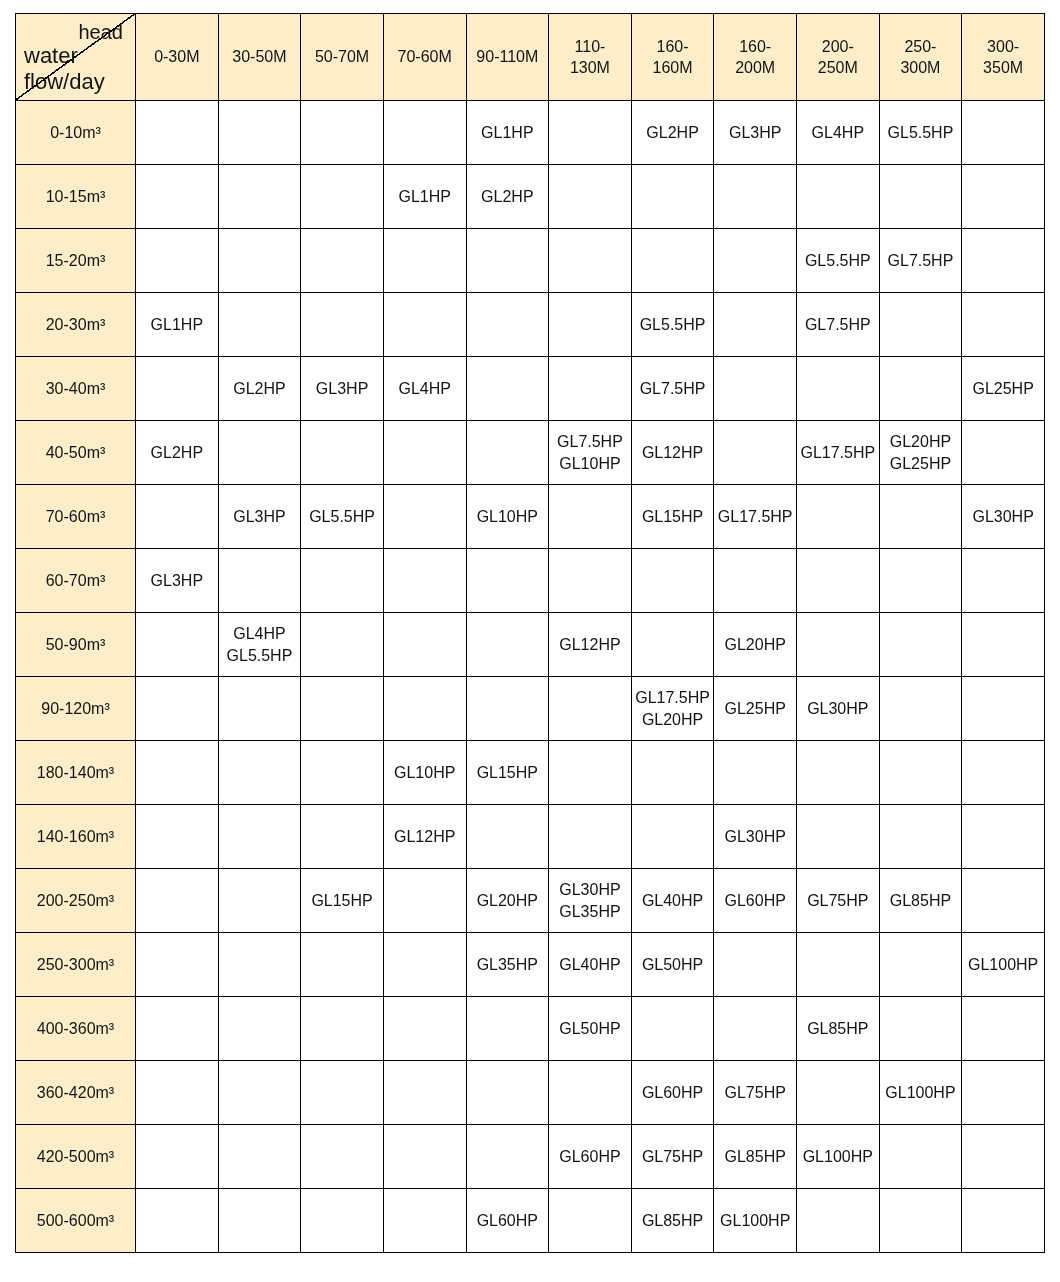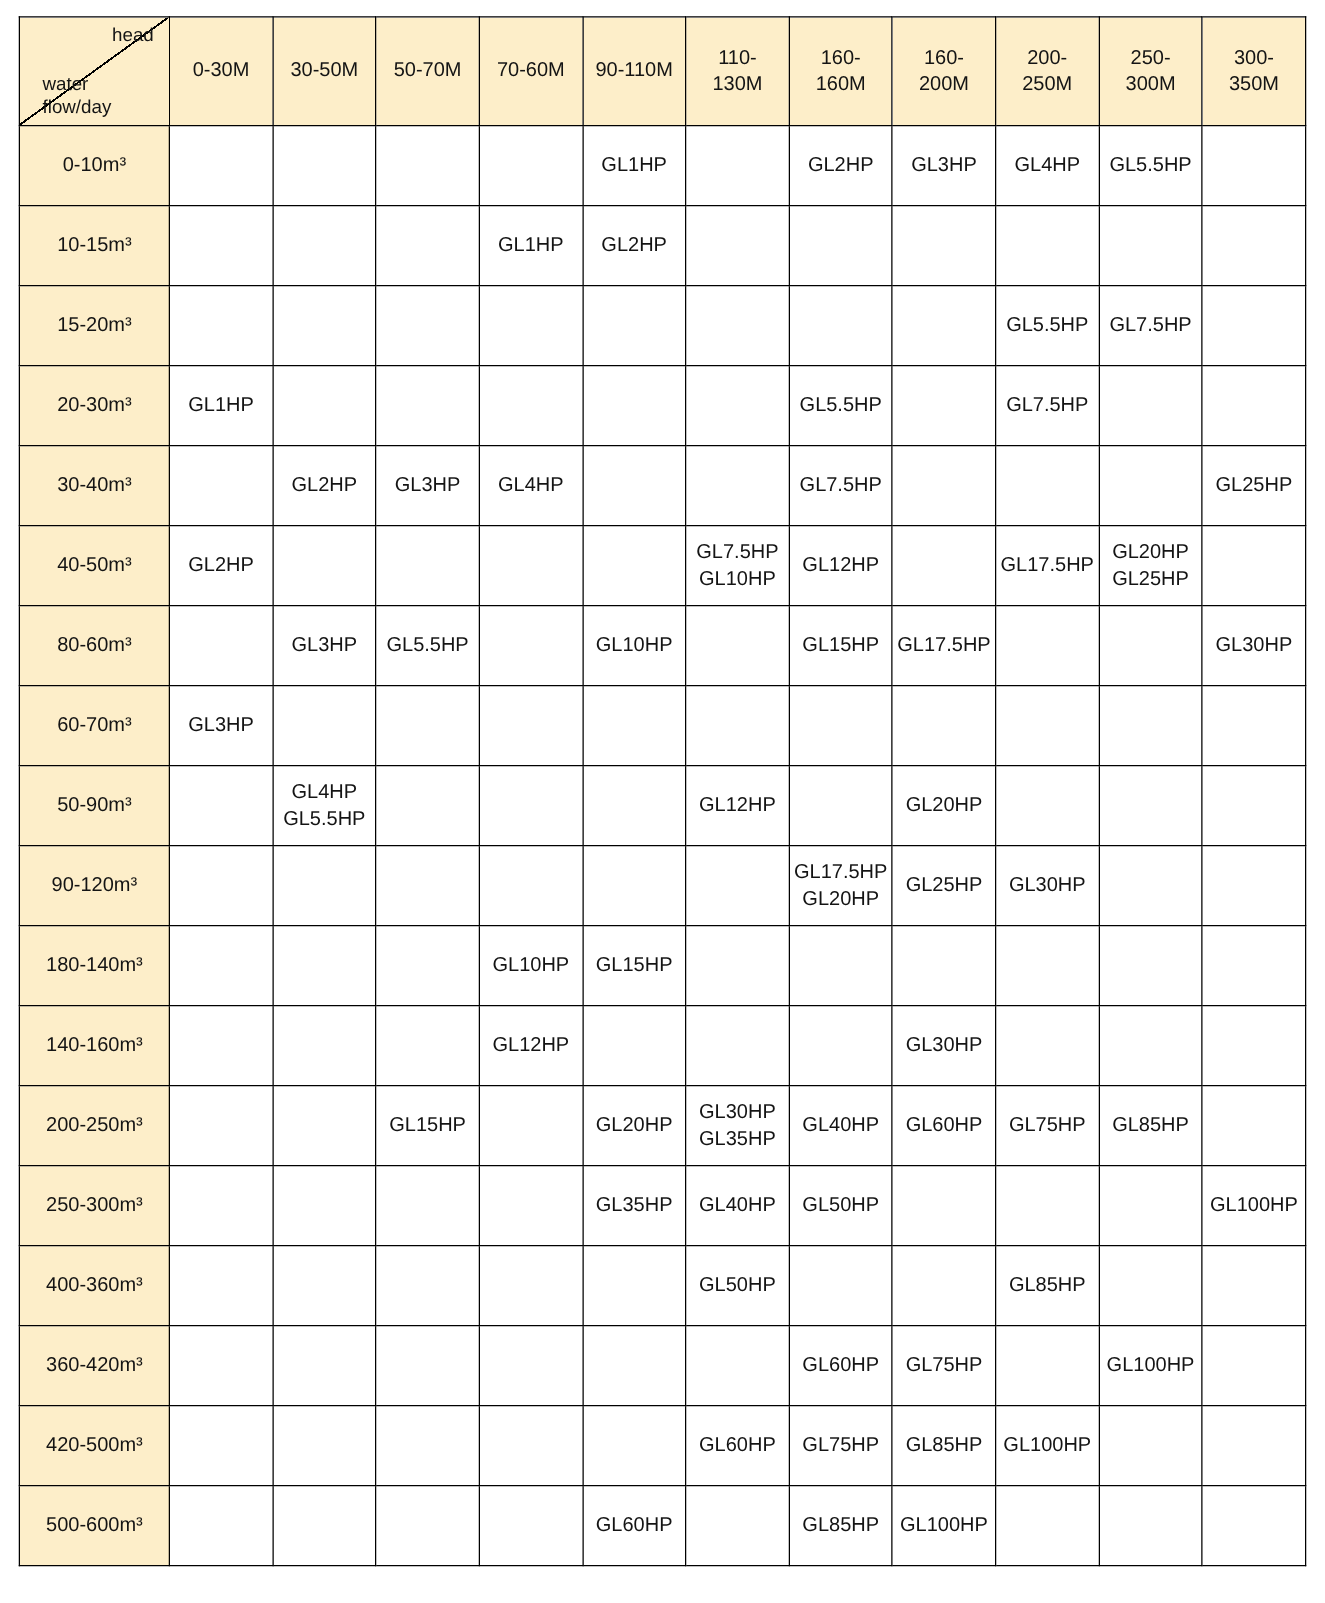--- a/index.html
+++ b/index.html
@@ -51,29 +51,29 @@
     background:linear-gradient(to bottom right,
       transparent calc(50% - 1px),
       var(--border) calc(50% - 1px),
       var(--border) calc(50% + 0.5px),
       transparent calc(50% + 0.5px));
   }
   .corner .head-lbl{
     position:absolute;
     top:5px;
     right:12px;
-    font-size:15px;
+    font-size:20px;
   }
   .corner .flow-lbl{
     position:absolute;
-    left:18px;
+    left:8px;
     bottom:5px;
     text-align:left;
     line-height:1.2;
-    font-size:15px;
+    font-size:22px;
   }
 </style>
 </head>
 <body>
 
 <div class="wrap">
   <table>
     <colgroup>
       <col class="label-col">
       <col>
@@ -196,21 +196,21 @@
           <td>GL7.5HP
 GL10HP</td>
           <td>GL12HP</td>
           <td></td>
           <td>GL17.5HP</td>
           <td>GL20HP
 GL25HP</td>
           <td></td>
         </tr>
         <tr>
-          <td class="rowhead">80-60m³</td>
+          <td class="rowhead">70-60m³</td>
           <td></td>
           <td>GL3HP</td>
           <td>GL5.5HP</td>
           <td></td>
           <td>GL10HP</td>
           <td></td>
           <td>GL15HP</td>
           <td>GL17.5HP</td>
           <td></td>
           <td></td>

